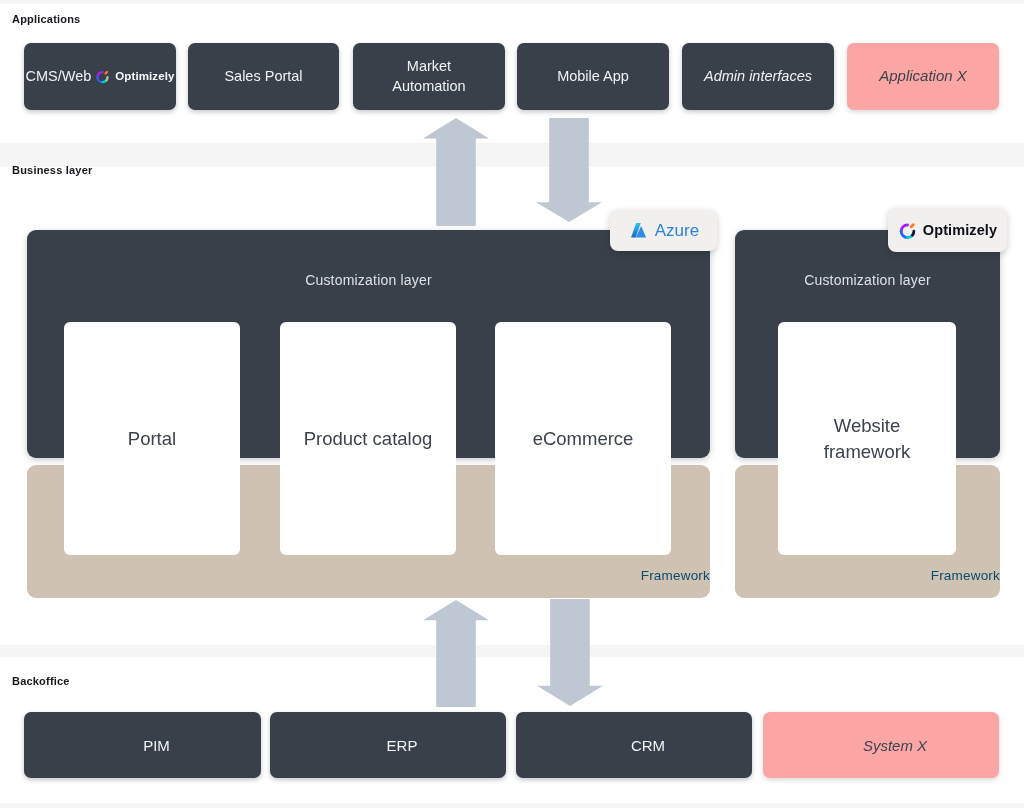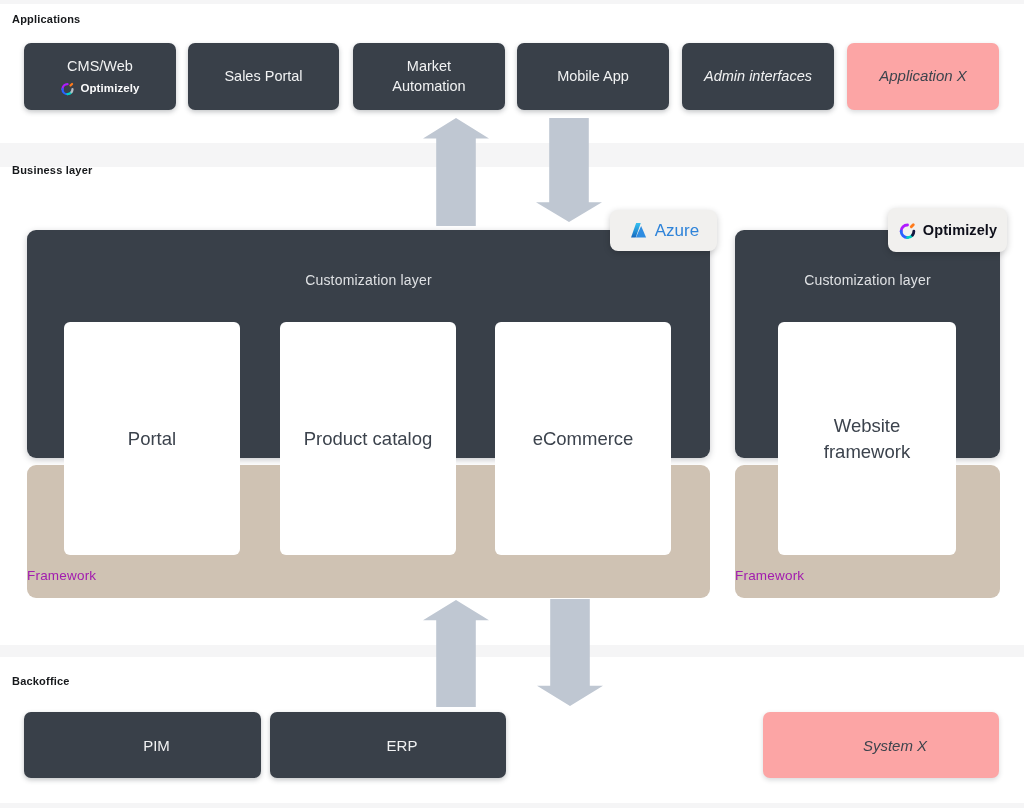--- a/index.html
+++ b/index.html
@@ -31,43 +31,43 @@
 
   
   .app-box{top:43px;height:67px;font-size:14.5px;line-height:1.35;padding:0 28px;z-index:4;}
   #app-0{left:24px;width:152px;padding:0 10px;}
   #app-1{left:188px;width:151px;}
   #app-2{left:353px;width:152px;}
   #app-3{left:517px;width:152px;}
   #app-4{left:682px;width:152px;padding:0 12px;font-style:italic;}
   #app-5{left:847px;width:152px;font-size:15px;}
 
-  .cms-inner{display:flex;flex-direction:column;align-items:center;gap:4px;}
+  .cms-inner{display:flex;flex-direction:row;align-items:center;gap:4px;}
   .logo-row{display:flex;align-items:center;gap:5px;}
   .logo-row .opti-word{font-size:11.5px;font-weight:700;font-style:normal;color:#fbfbfc;letter-spacing:.1px;}
 
   
   .cust-box{
     position:absolute;background:#394049;border-radius:9px;z-index:1;
     box-shadow:0 2px 6px rgba(40,45,55,.25);
   }
   #cust-left{left:27px;top:230px;width:683px;height:228px;}
   #cust-right{left:735px;top:230px;width:265px;height:228px;}
   .cust-label{
     position:absolute;top:42px;left:0;right:0;text-align:center;
     font-size:14px;color:#dfe1e4;letter-spacing:.2px;
   }
   .fw-box{
     position:absolute;background:#cfc2b3;border-radius:9px;z-index:1;
   }
   #fw-left{left:27px;top:465px;width:683px;height:133px;}
   #fw-right{left:735px;top:465px;width:265px;height:133px;}
   .fw-label{
-    position:absolute;bottom:15px;left:0;right:0;text-align:left;
-    font-size:13.5px;color:#a21caf;letter-spacing:.2px;
+    position:absolute;bottom:15px;left:0;right:0;text-align:right;
+    font-size:13.5px;color:#0c4a6e;letter-spacing:.2px;
   }
   .card{
     position:absolute;top:322px;height:233px;background:#ffffff;border-radius:6px;
     display:flex;align-items:center;justify-content:center;text-align:center;
     font-size:18.5px;line-height:1.4;color:#3c434d;z-index:3;padding:0 20px;box-sizing:border-box;
   }
   #card-portal{left:64px;width:176px;}
   #card-catalog{left:280px;width:176px;}
   #card-ecom{left:495px;width:176px;}
   #card-website{left:778px;width:178px;}
@@ -185,15 +185,16 @@
       </svg>
     </span>
     <span class="opti-word">Optimizely</span>
   </div>
 
   <div class="arrow arrow-up" id="arr-bot-up"></div>
   <div class="arrow arrow-down" id="arr-bot-down"></div>
 
   <div class="box dark back-box" id="back-0">PIM</div>
   <div class="box dark back-box" id="back-1">ERP</div>
+  <div class="box dark back-box" id="back-2">CRM</div>
   <div class="box beige back-box" id="back-3">System X</div>
 
 </div>
 
 </body></html>

